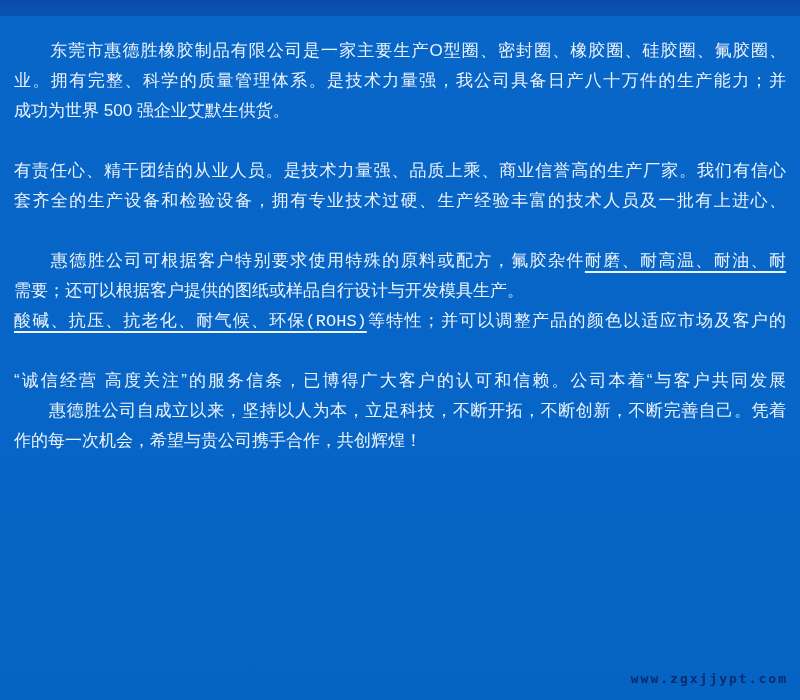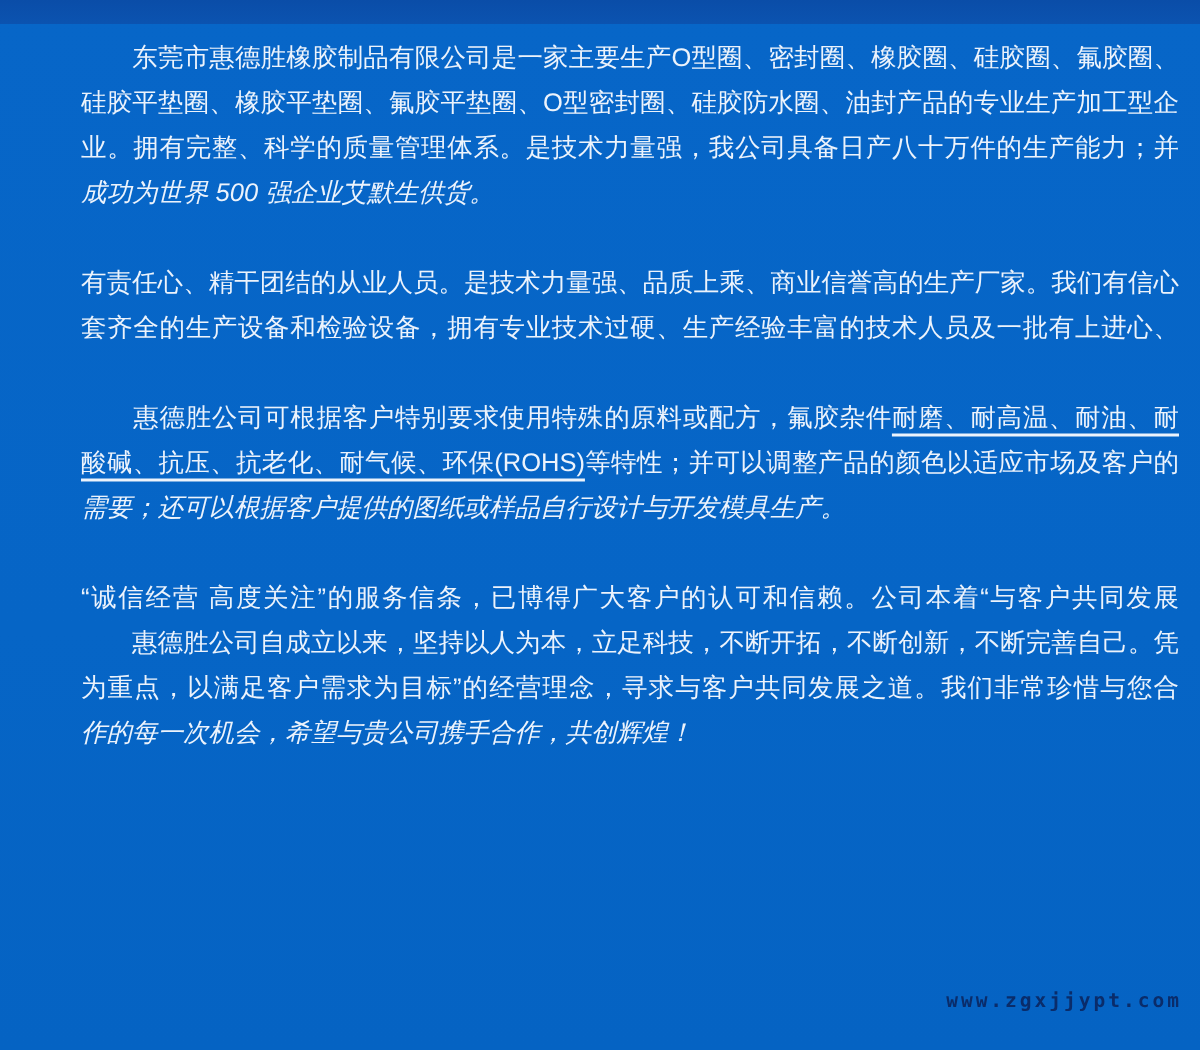--- a/index.html
+++ b/index.html
@@ -17,79 +17,76 @@
     width: 800px;
     height: 700px;
     background: linear-gradient(180deg, #0766c8 0%, #0665c6 60%, #0563c3 100%);
   }
   .topbar {
     height: 16px;
     width: 100%;
     background: linear-gradient(180deg, #0a4da8 0%, #0b53b0 100%);
   }
   .content {
-    padding: 8px 14px 0 14px;
-    margin-left: 40px;
+    padding: 20px 14px 0 14px;
   }
   .para {
     margin: 0 0 30px 0;
   }
   .line {
     font-size: 17px;
     line-height: 30px;
     color: #ecf3fc;
     text-align: justify;
     text-align-last: justify;
     white-space: pre-wrap;
     height: 30px;
     overflow: hidden;
   }
   .line.last {
     text-align-last: left;
-    font-style: italic;
   }
   .u {
     text-decoration: underline;
     text-decoration-thickness: 2px;
     text-underline-offset: 5px;
     text-decoration-color: #ecf3fc;
+    font-family: Liberation Mono, monospace;
   }
   .watermark {
     position: absolute;
     right: 12px;
-    bottom: 25px;
+    bottom: 14px;
     font-family: "DejaVu Sans Mono", monospace;
     font-size: 13px;
     font-weight: bold;
     letter-spacing: 2px;
     color: #0a2c6a;
   }
 </style>
 </head>
 <body>
 
 <div class="canvas">
   <div class="topbar"></div>
   <div class="content">
       <div class="para">
         <div class="line"><span>　　东莞市惠德胜橡胶制品有限公司是一家主要生产O型圈、密封圈、橡胶圈、硅胶圈、氟胶圈、</span></div>
-        <div class="line"><span>硅胶平垫圈、橡胶平垫圈、氟胶平垫圈、O型密封圈、硅胶防水圈、油封产品的专业生产加工型企</span></div>
         <div class="line"><span>业。拥有完整、科学的质量管理体系。是技术力量强，我公司具备日产八十万件的生产能力；并</span></div>
         <div class="line last"><span>成功为世界 500 强企业艾默生供货。</span></div>
       </div>
       <div class="para">
         <div class="line"><span>有责任心、精干团结的从业人员。是技术力量强、品质上乘、商业信誉高的生产厂家。我们有信心</span></div>
         <div class="line"><span>套齐全的生产设备和检验设备，拥有专业技术过硬、生产经验丰富的技术人员及一批有上进心、</span></div>
       </div>
       <div class="para">
         <div class="line"><span>　　惠德胜公司可根据客户特别要求使用特殊的原料或配方，氟胶杂件</span><span class="u">耐磨、耐高温、耐油、耐</span></div>
+        <div class="line last"><span>需要；还可以根据客户提供的图纸或样品自行设计与开发模具生产。</span></div>
         <div class="line"><span class="u">酸碱、抗压、抗老化、耐气候、环保(ROHS)</span><span>等特性；并可以调整产品的颜色以适应市场及客户的</span></div>
-        <div class="line last"><span>需要；还可以根据客户提供的图纸或样品自行设计与开发模具生产。</span></div>
       </div>
       <div class="para">
         <div class="line"><span>“诚信经营 高度关注”的服务信条，已博得广大客户的认可和信赖。公司本着“与客户共同发展</span></div>
         <div class="line"><span>　　惠德胜公司自成立以来，坚持以人为本，立足科技，不断开拓，不断创新，不断完善自己。凭着</span></div>
-        <div class="line"><span>为重点，以满足客户需求为目标”的经营理念，寻求与客户共同发展之道。我们非常珍惜与您合</span></div>
         <div class="line last"><span>作的每一次机会，希望与贵公司携手合作，共创辉煌！</span></div>
       </div>
     </div>
   <div class="watermark">www.zgxjjypt.com</div>
 </div>
 
 </body></html>

